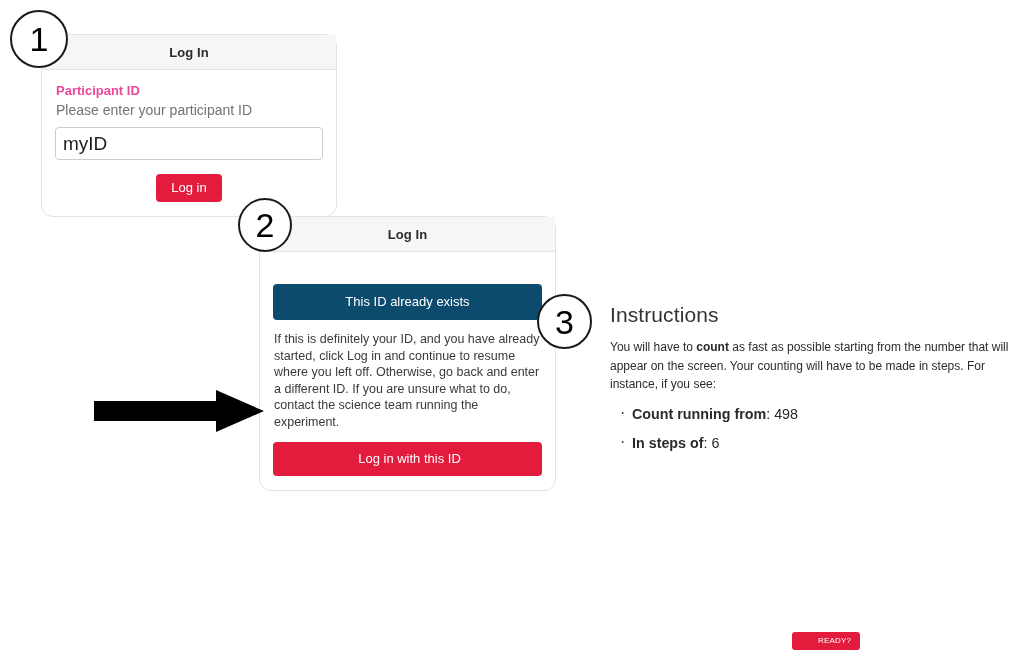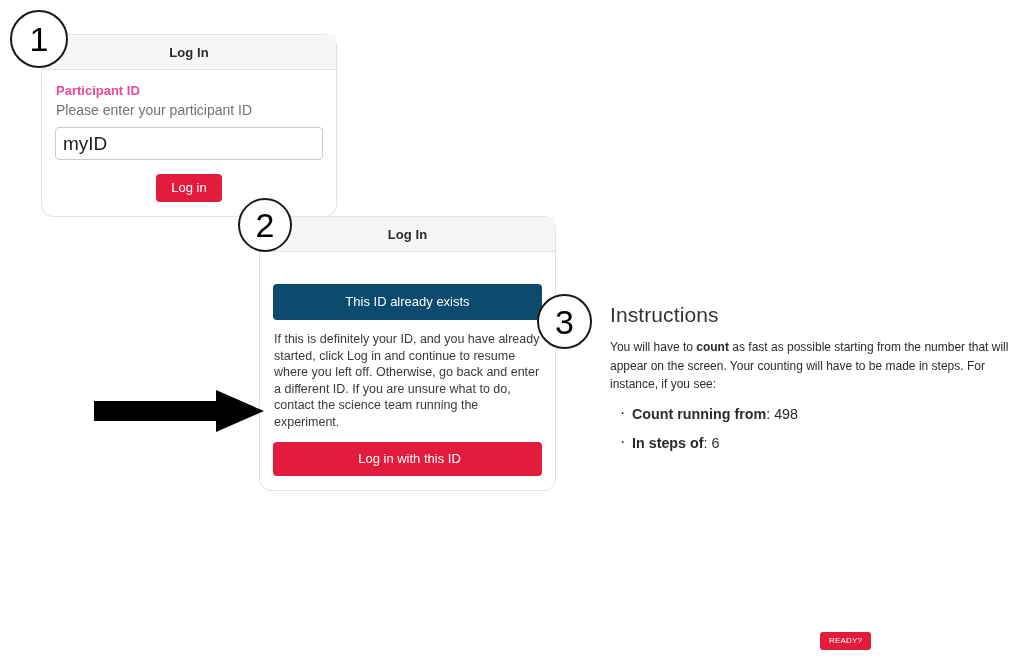--- a/index.html
+++ b/index.html
@@ -162,24 +162,23 @@
     font-size: 16px;
     color: #2b2b2b;
   }
 
   
   #ready-btn {
     position: absolute;
     left: 792px;
     top: 632px;
     font-size: 8px;
-    padding: 4px 9px 5px 9px;
+    padding: 4px 9px 5px 26px;
     border-radius: 3px;
     letter-spacing: 0.2px;
-    margin-left: 28px;
   }
 
   
   .annot {
     position: absolute;
     border: 2px solid #1a1a1a;
     border-radius: 50%;
     background: #ffffff;
     display: flex;
     align-items: center;

